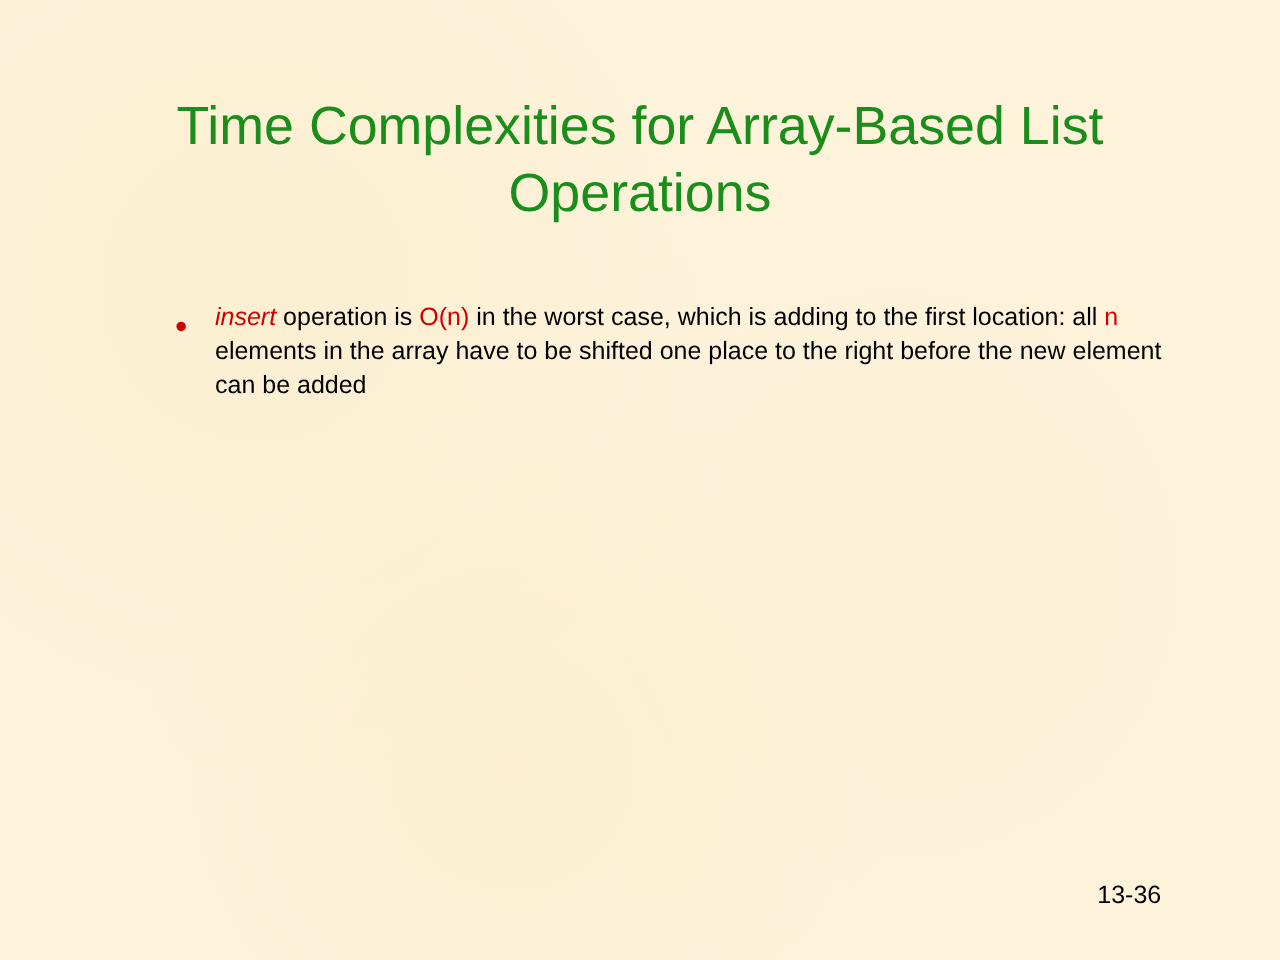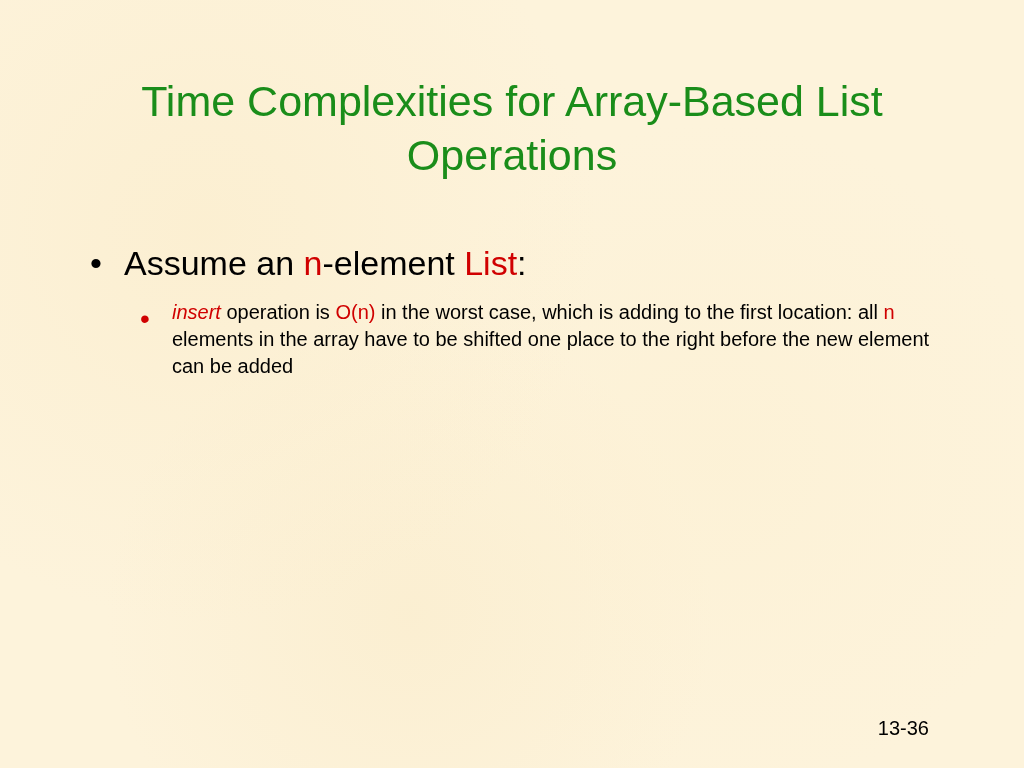--- a/index.html
+++ b/index.html
@@ -69,36 +69,33 @@
       font-size: 28px;
     }
     .red {
       color: #d00000;
     }
     .italic {
       font-style: italic;
     }
     .page-number {
       position: absolute;
-      bottom: 28px;
+      bottom: 40px;
       right: 95px;
       font-size: 20px;
       color: #000;
     }
   </style>
 </head>
 <body>
 
 <div class="slide">
   <h1 class="title">Time Complexities for Array-Based List Operations</h1>
 
   <div class="body-content">
-    <div class="level1">
-      <span>Assume an </span><span class="red">n</span><span>-element </span><span class="red">List</span><span>:</span>
-    </div>
 
     <div class="level2">
       <span class="red italic">insert</span><span> operation is </span><span class="red">O(n)</span><span> in the worst case, which is adding to the first location: all </span><span class="red">n</span><span> elements in the array have to be shifted one place to the right before the new element can be added</span>
     </div>
   </div>
 
   <div class="page-number">13-36</div>
 </div>
 
 </body></html>

